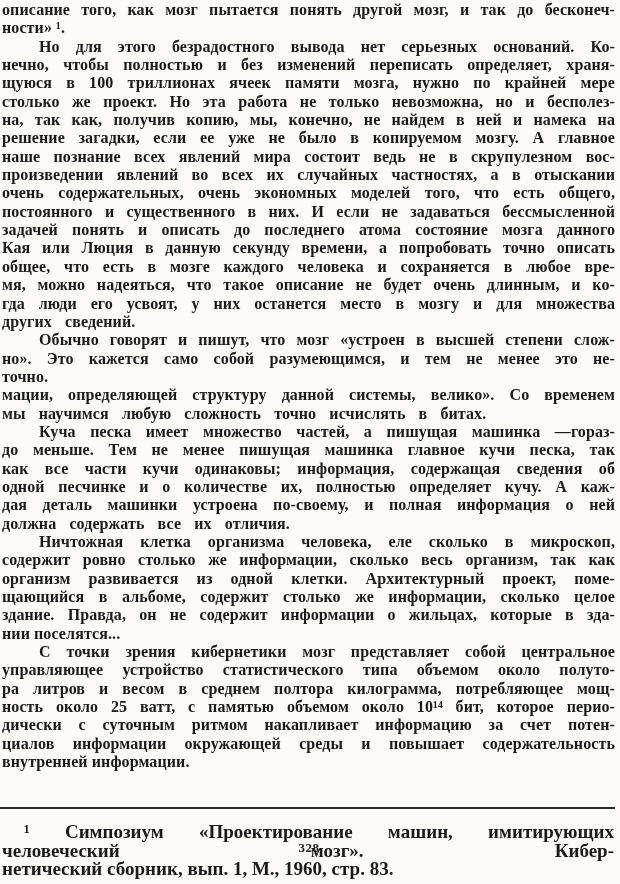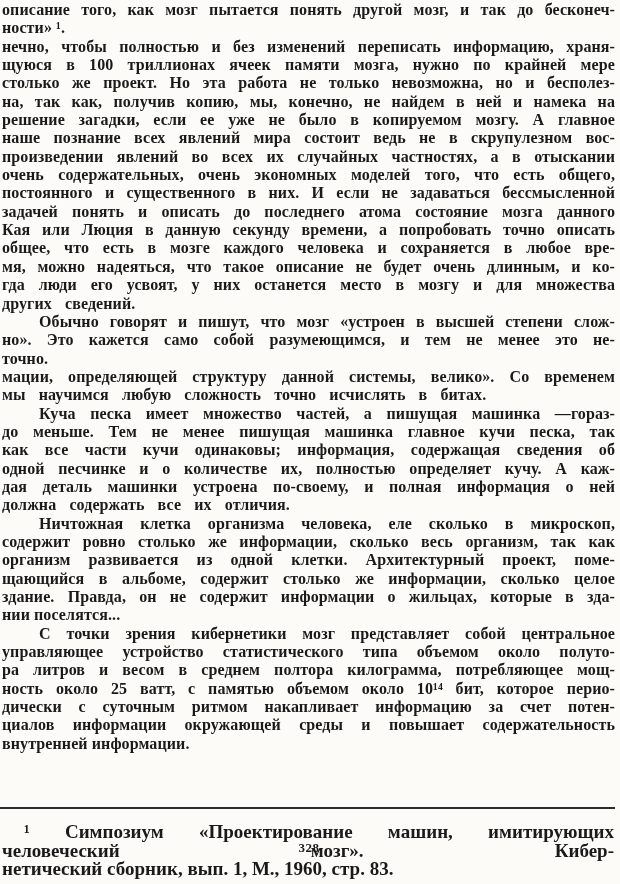--- a/index.html
+++ b/index.html
@@ -54,21 +54,22 @@
     letter-spacing: 0.5px;
   }
 </style>
 </head>
 <body>
 
 <div class="page">
   <div class="body-text">
       <div class="line">описание того, как мозг пытается понять другой мозг, и так до бесконеч-</div>
       <div class="line end">ности» ¹.</div>
-      <div class="line">нечно, чтобы полностью и без изменений переписать информацию, храня-</div>
+      <div class="line indent">Но для этого безрадостного вывода нет серьезных оснований. Ко-</div>
+      <div class="line">нечно, чтобы полностью и без изменений переписать определяет, храня-</div>
       <div class="line">щуюся в 100 триллионах ячеек памяти мозга, нужно по крайней мере</div>
       <div class="line">столько же проект. Но эта работа не только невозможна, но и бесполез-</div>
       <div class="line">на, так как, получив копию, мы, конечно, не найдем в ней и намека на</div>
       <div class="line">решение загадки, если ее уже не было в копируемом мозгу. А главное</div>
       <div class="line">наше познание всех явлений мира состоит ведь не в скрупулезном вос-</div>
       <div class="line">произведении явлений во всех их случайных частностях, а в отыскании</div>
       <div class="line">очень содержательных, очень экономных моделей того, что есть общего,</div>
       <div class="line">постоянного и существенного в них. И если не задаваться бессмысленной</div>
       <div class="line">задачей понять и описать до последнего атома состояние мозга данного</div>
       <div class="line">Кая или Люция в данную секунду времени, а попробовать точно описать</div>

